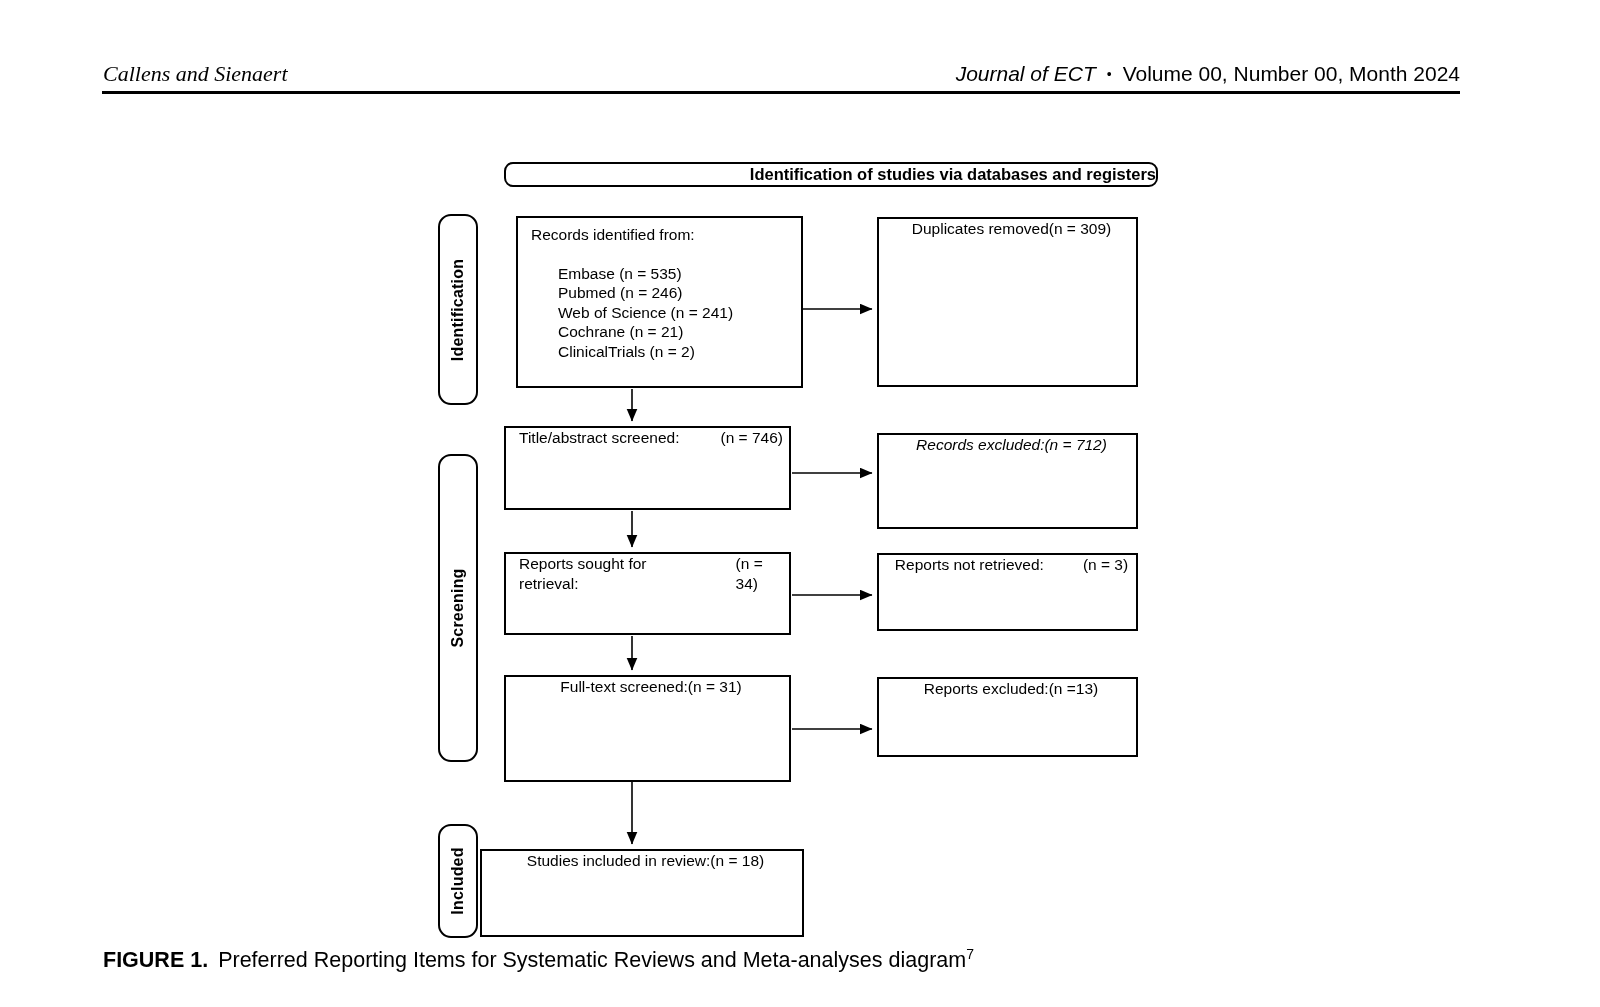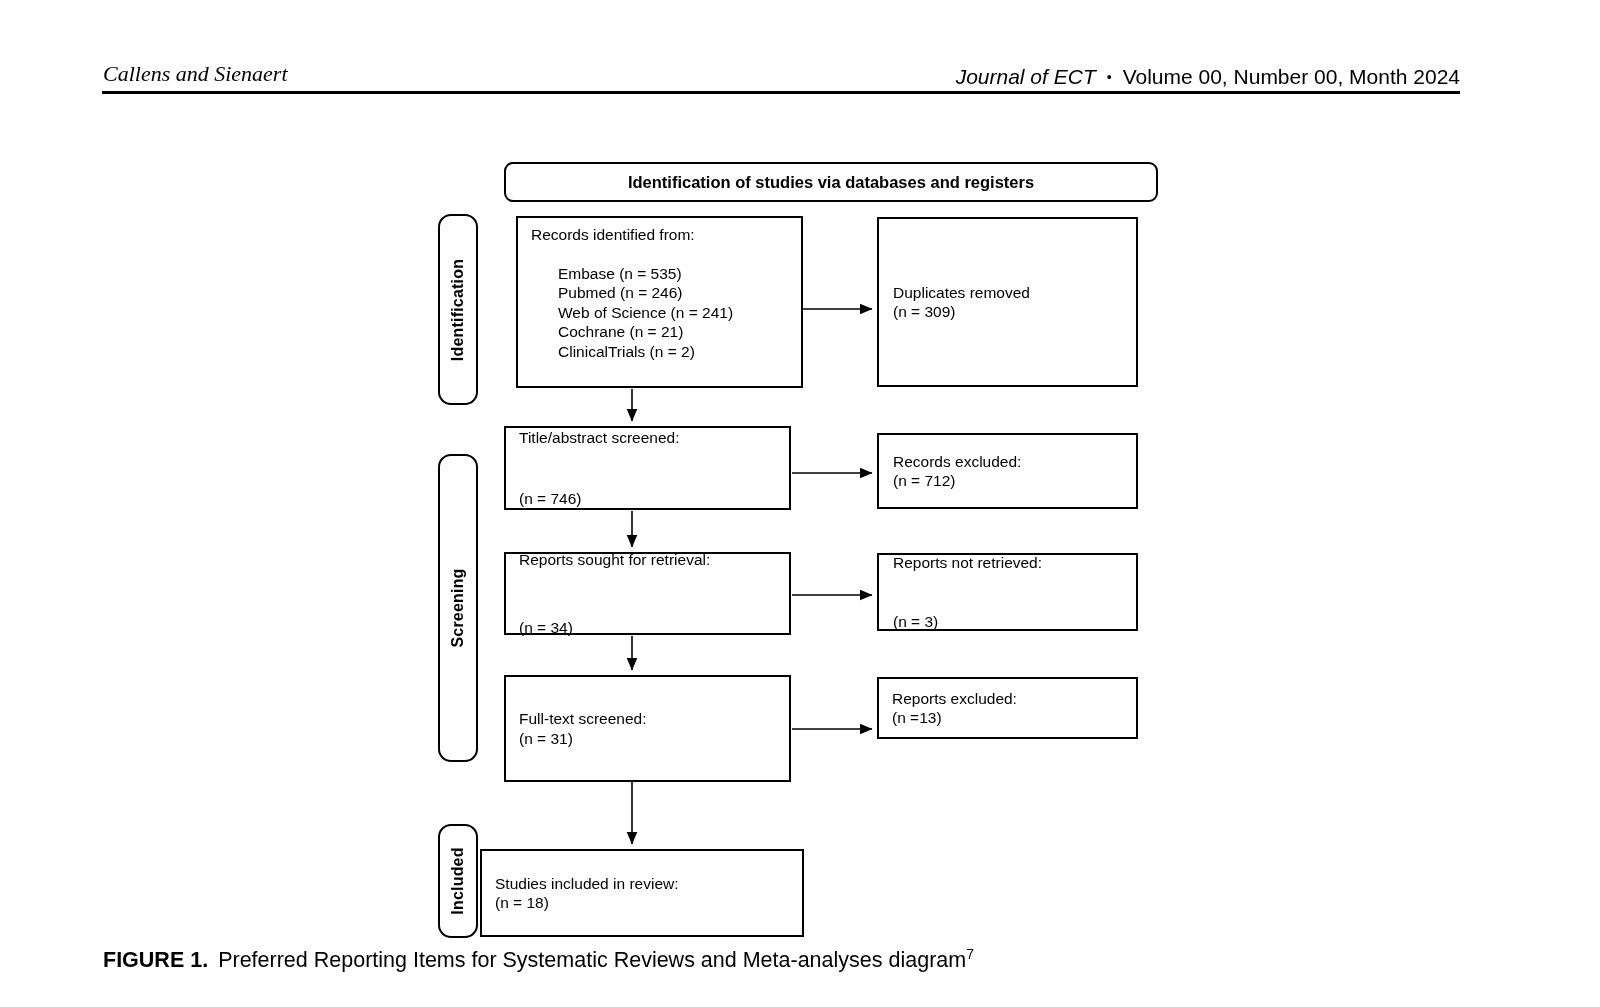--- a/index.html
+++ b/index.html
@@ -18,21 +18,21 @@
     left: 103px; top: 62px;
     font-family: "Liberation Serif", serif;
     font-style: italic;
     font-size: 22px;
     line-height: 24px;
   }
   .hdr-right {
     position: absolute;
     top: 63px; right: 140px;
     font-size: 21px;
-    line-height: 27px;
+    line-height: 22px;
     white-space: nowrap;
   }
   .hdr-right .jtitle { font-style: italic; }
   .hdr-right .sep {
     display: inline-block;
     font-size: 14px;
     margin: 0 11px;
     vertical-align: 2px;
   }
   .rule {
@@ -45,49 +45,49 @@
   .box {
     position: absolute;
     box-sizing: border-box;
     border: 2px solid #000000;
     background: #ffffff;
     font-size: 15.5px;
     line-height: 19.5px;
   }
   .center-v {
     display: flex;
-    flex-direction: column;
+    flex-direction: row;
     justify-content: center;
     padding-left: 13px;
     padding-right: 6px;
   }
   .banner {
     position: absolute;
     left: 504px; top: 162px;
-    width: 654px; height: 40px;
+    width: 654px; height: 25px;
     box-sizing: border-box;
     border: 2px solid #000000;
     border-radius: 9px;
     display: flex;
     align-items: center;
-    justify-content: center;
+    justify-content: flex-end;
     font-weight: bold;
     font-size: 16.5px;
   }
   .b1 { left: 504px; top: 216px; width: 287px; height: 172px; padding: 7px 8px 0 13px; margin-left: 12px; }
   .b1 .heading { margin-bottom: 19px; }
   .b1 .items { margin-left: 27px; }
   .b2 { left: 504px; top: 426px; width: 287px; height: 84px; justify-content: space-between; }
   .b3 { left: 504px; top: 552px; width: 287px; height: 83px; gap: 48px; }
   .b4 { left: 504px; top: 675px; width: 287px; height: 107px; }
   .b5 { left: 480px; top: 849px; width: 324px; height: 88px; }
   .r1 { left: 877px; top: 217px; width: 261px; height: 170px; padding-left: 14px; }
-  .r2 { left: 877px; top: 433px; width: 261px; height: 76px; padding-left: 14px; }
+  .r2 { left: 877px; top: 433px; width: 261px; height: 96px; padding-left: 14px; font-style: italic; }
   .r3 { left: 877px; top: 553px; width: 261px; height: 78px; padding-left: 14px; gap: 39px; }
-  .r4 { left: 877px; top: 677px; width: 261px; height: 62px; }
+  .r4 { left: 877px; top: 677px; width: 261px; height: 80px; }
   
   .sidelabel {
     position: absolute;
     left: 438px;
     width: 40px;
     box-sizing: border-box;
     border: 2px solid #000000;
     border-radius: 13px;
     background: #ffffff;
     display: flex;

